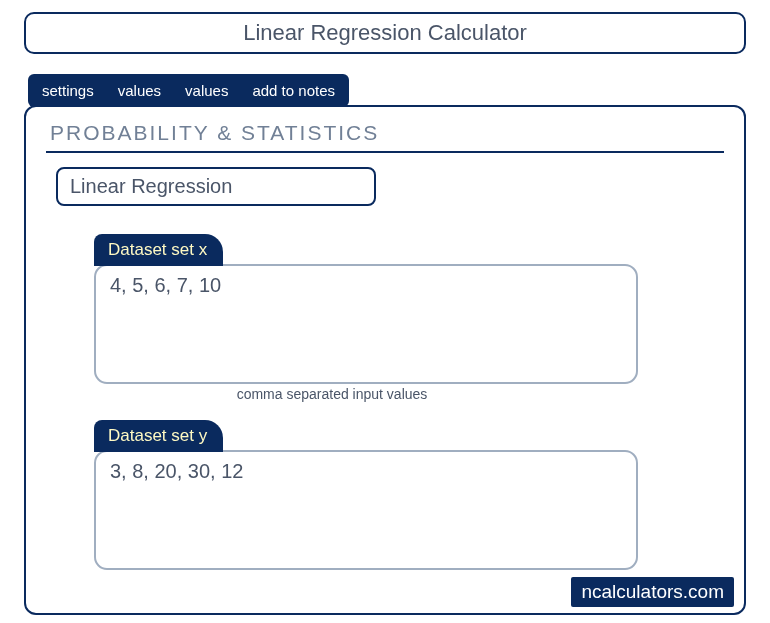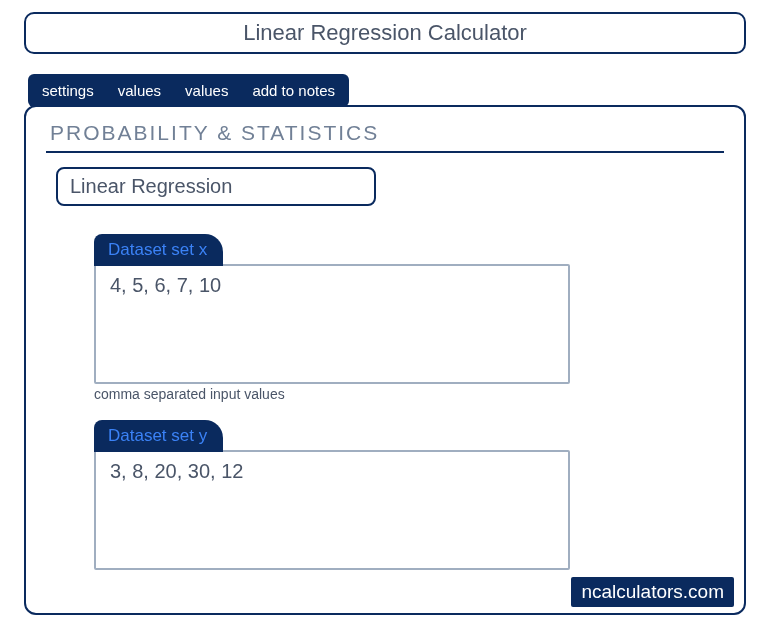--- a/index.html
+++ b/index.html
@@ -66,47 +66,47 @@
     margin-bottom: 28px;
   }
   .dataset-group {
     margin-left: 48px;
     margin-bottom: 18px;
     position: relative;
     width: 480px;
   }
   .dataset-label {
     background: #0a2a5e;
-    color: #3b82f6;
+    color: #fef9c3;
     display: inline-block;
     padding: 6px 16px 6px 14px;
     border-top-left-radius: 8px;
     border-top-right-radius: 18px;
     font-size: 17px;
     position: relative;
     z-index: 2;
   }
   .dataset-box {
     border: 2px solid #a0aec0;
-    border-radius: 2px;
-    width: 476px;
+    border-radius: 13px;
+    width: 544px;
     height: 120px;
     padding: 8px 14px;
     font-size: 20px;
     color: #4a5568;
     margin-top: -2px;
     font-family: inherit;
     resize: none;
     outline: none;
     display: block;
   }
   .hint {
     font-size: 14px;
     color: #4a5568;
-    text-align: left;
+    text-align: center;
     width: 476px;
     margin-top: 2px;
   }
   .brand {
     position: absolute;
     right: 10px;
     bottom: 6px;
     background: #0a2a5e;
     color: #fff;
     padding: 4px 10px;

